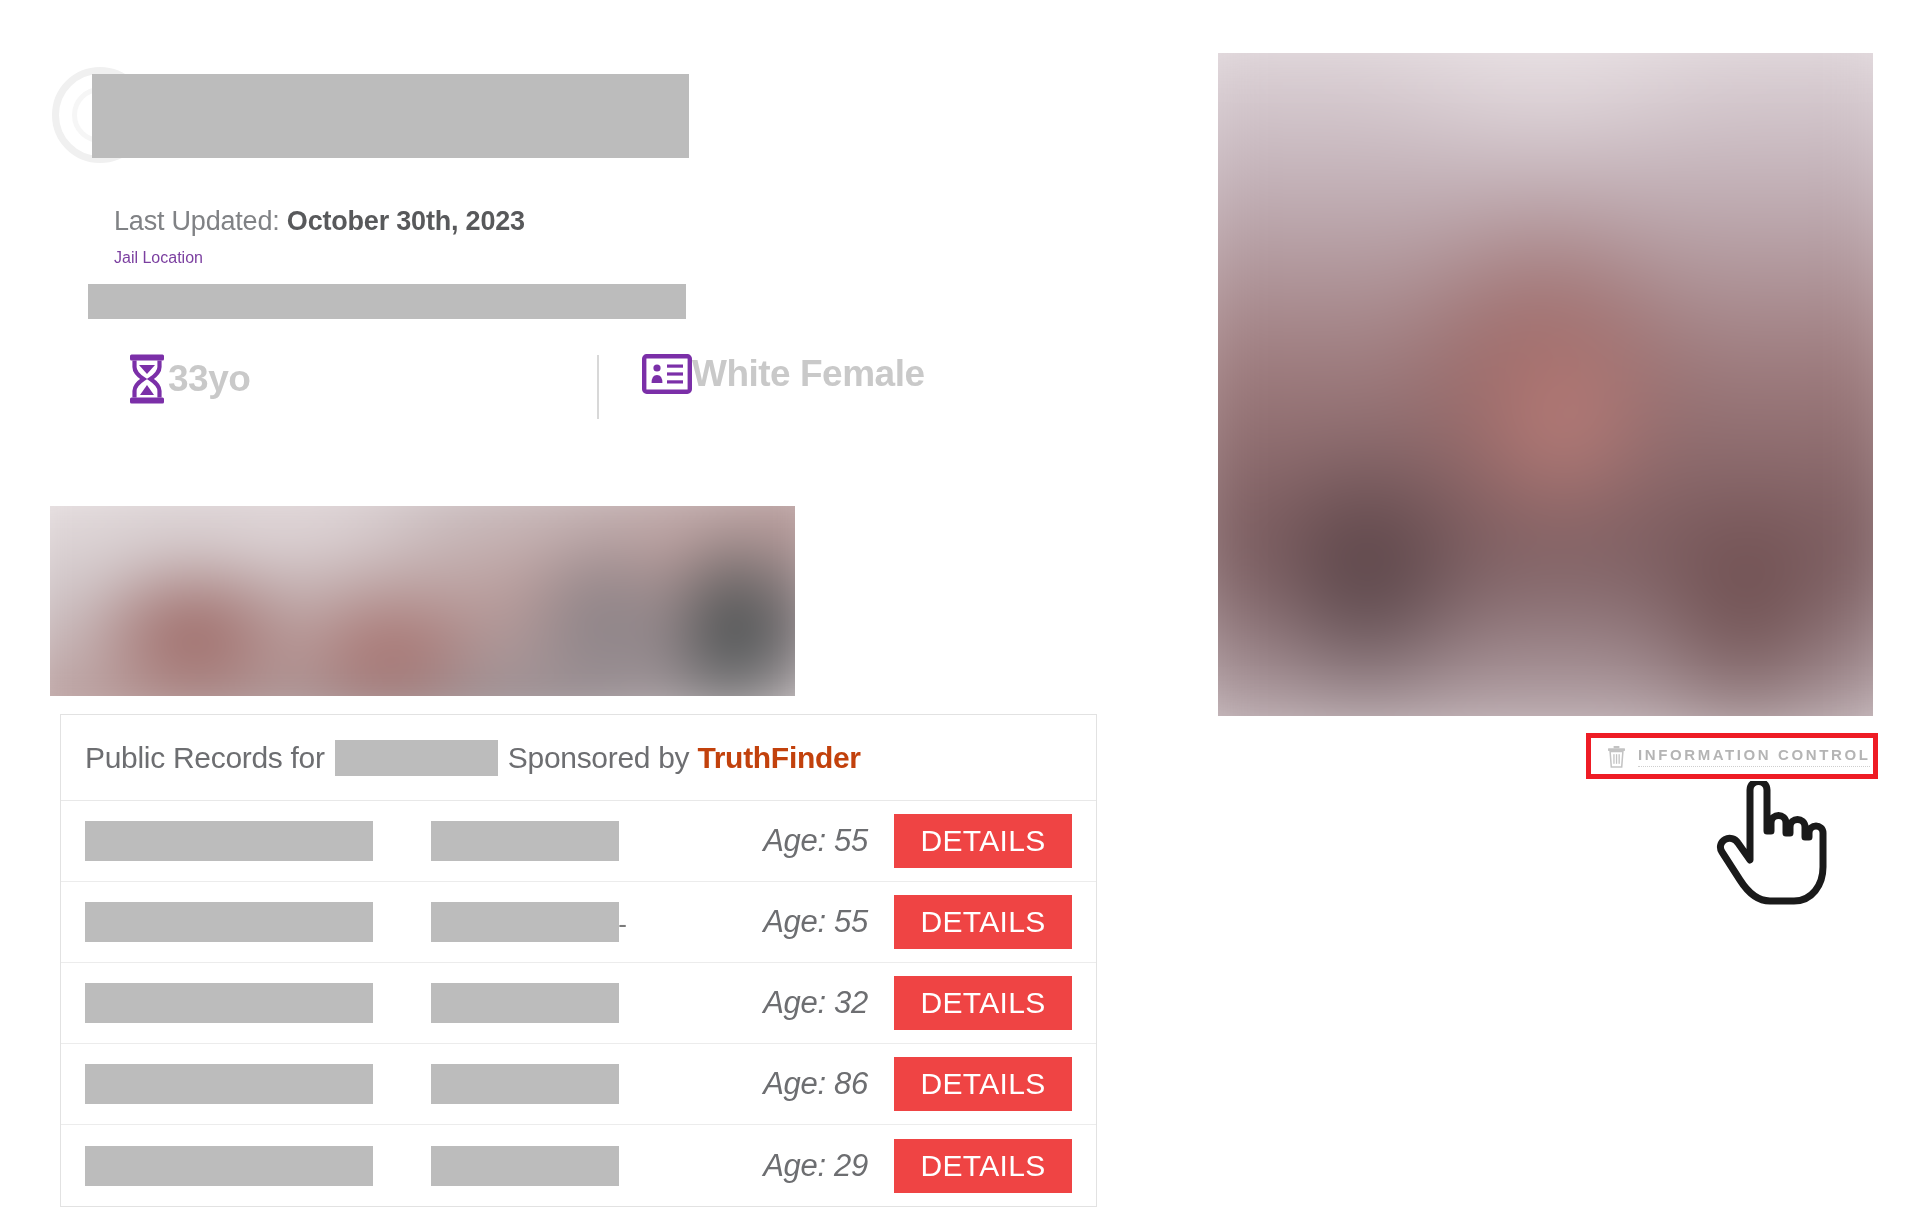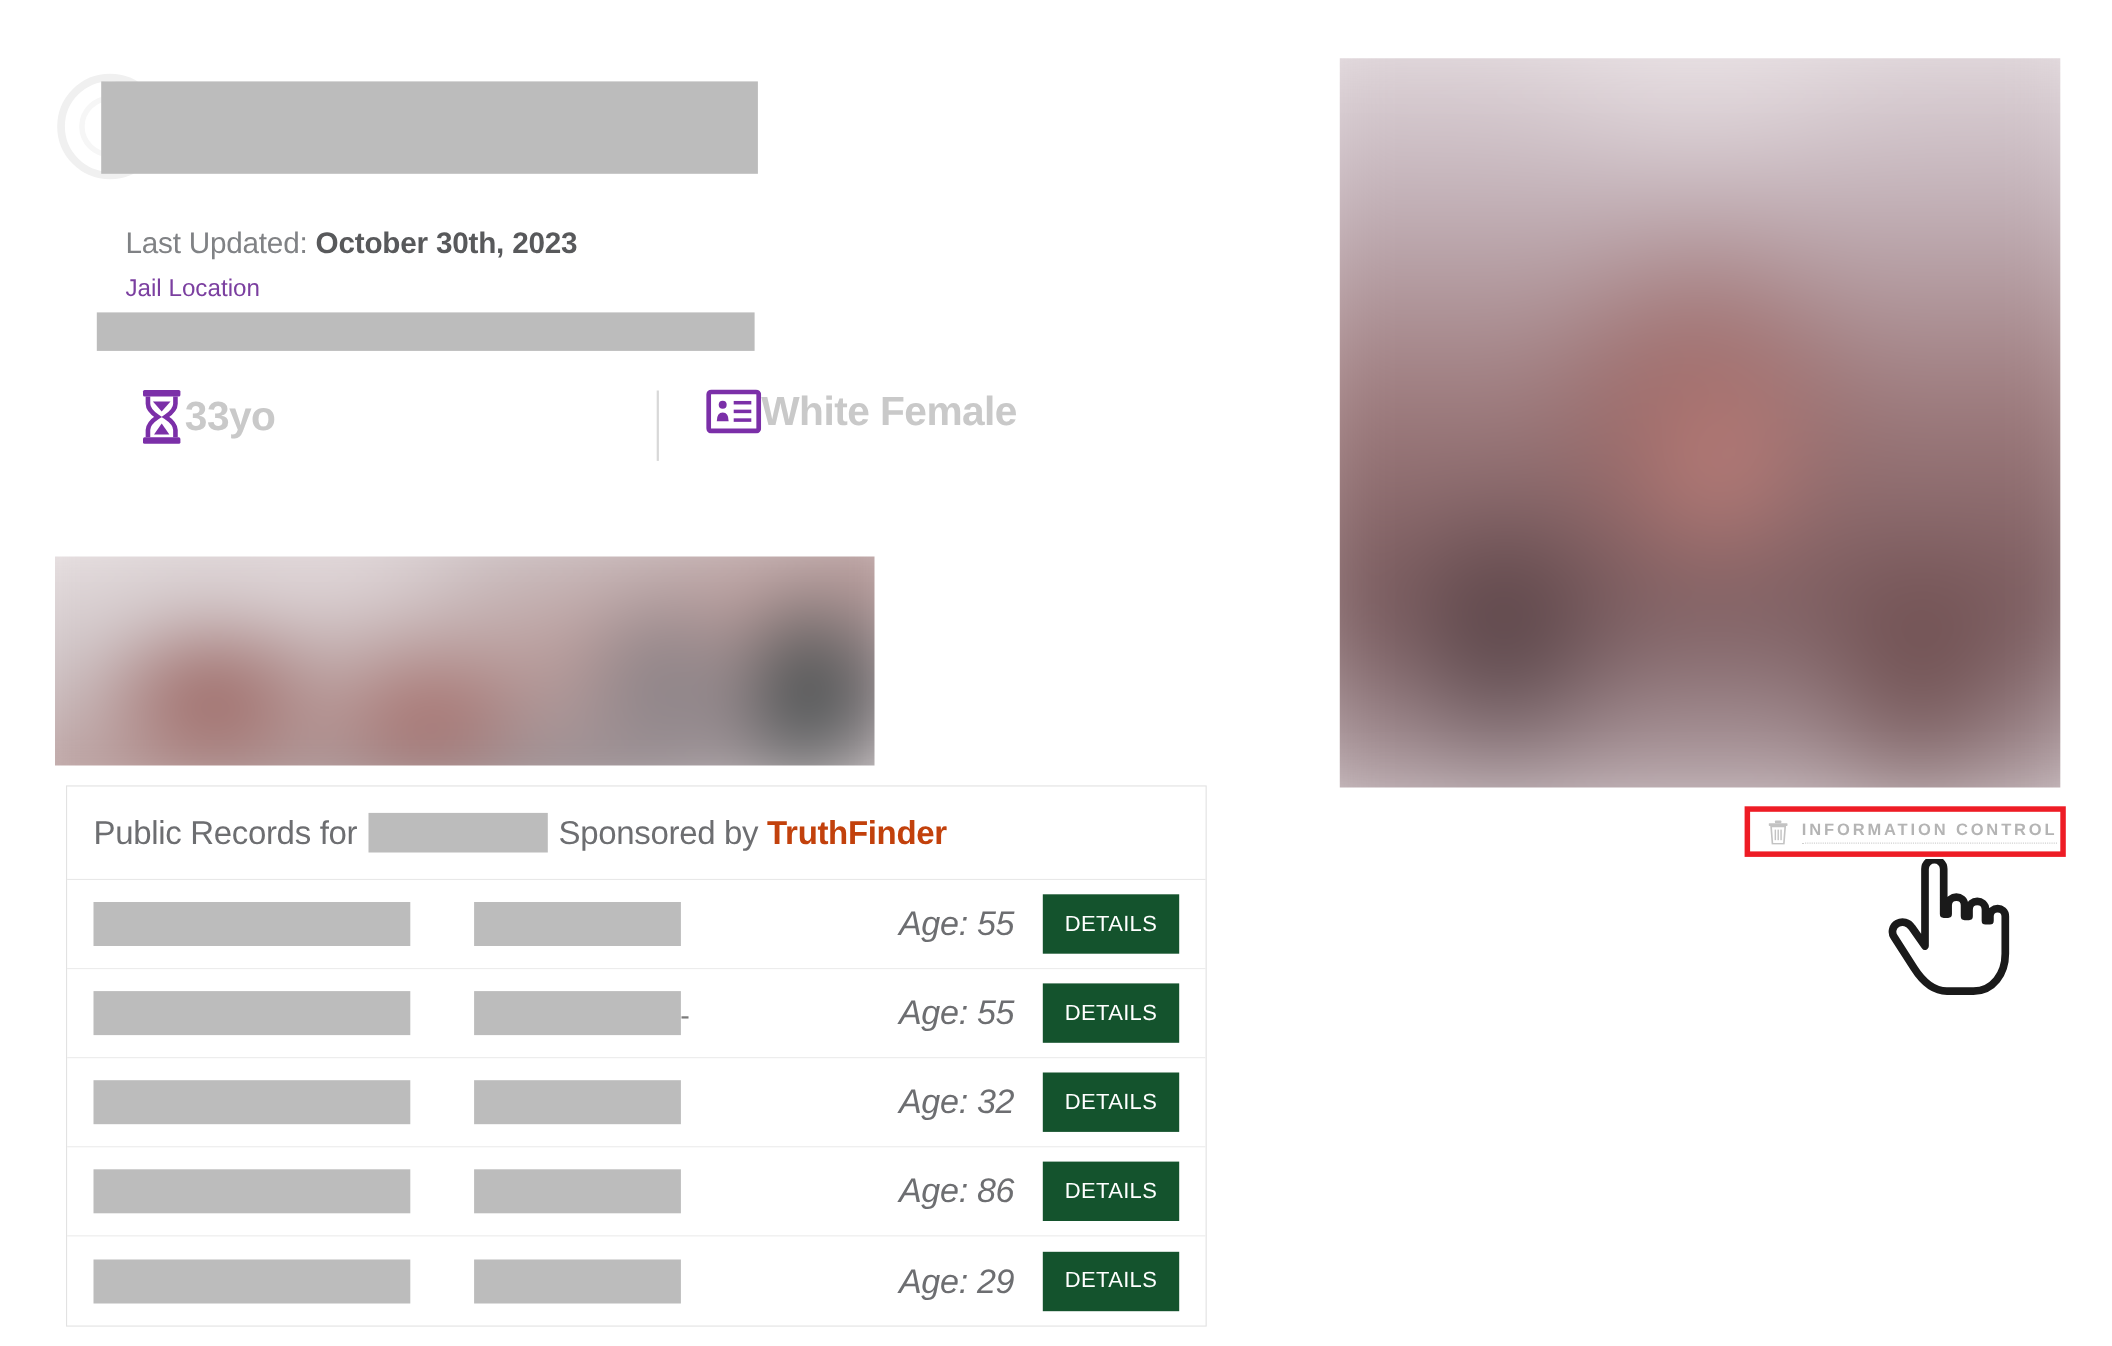--- a/index.html
+++ b/index.html
@@ -71,21 +71,21 @@
   }
   .last-updated .value {
     font-weight: bold;
     color: #58595b;
   }
 
   .jail-location {
     position: absolute;
     left: 114px;
     top: 208px;
-    font-size: 22px;
+    font-size: 16px;
     color: #7b3fa0;
     text-decoration: none;
     white-space: nowrap;
   }
 
   .loc-redact {
     position: absolute;
     left: 88px;
     top: 243px;
     width: 598px;
@@ -213,25 +213,25 @@
     text-align: right;
     padding-right: 26px;
     font-size: 31px;
     color: #6d6e71;
     letter-spacing: -0.3px;
     white-space: nowrap;
     font-style: italic;
   }
   .details-btn {
     flex: 0 0 auto;
-    width: 124px;
+    width: 178px;
     height: 54px;
-    background: #14532d;
+    background: #ef4444;
     color: #ffffff;
-    font-size: 20px;
+    font-size: 30px;
     letter-spacing: 0.3px;
     display: flex;
     align-items: center;
     justify-content: center;
     border: none;
     cursor: pointer;
     font-family: "Liberation Sans", sans-serif;
   }
 
   

